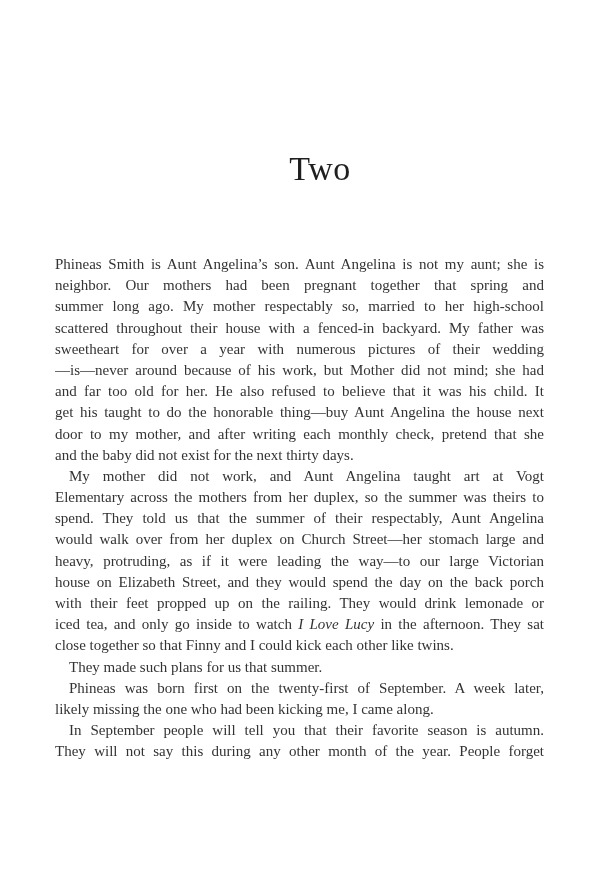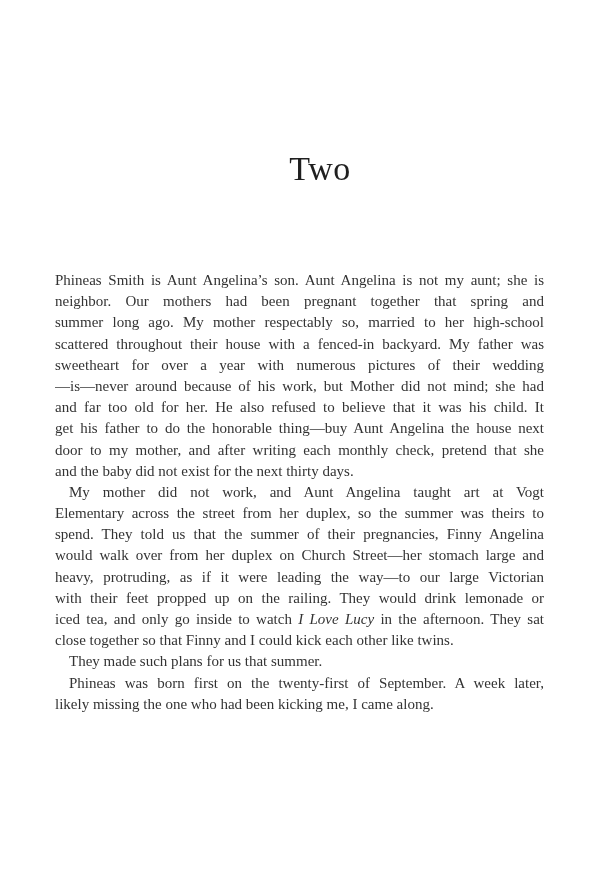--- a/index.html
+++ b/index.html
@@ -24,21 +24,21 @@
     text-align: center;
     font-family: "Liberation Serif", serif;
     font-size: 34px;
     line-height: 36px;
     font-weight: 400;
     color: #1f1f1f;
     letter-spacing: 0.5px;
   }
   .body-text {
     position: absolute;
-    top: 270px;
+    top: 254px;
     left: 55px;
     width: 489px;
     color: #333333;
   }
   .paragraph {
     margin: 0;
     padding: 0;
   }
   .line {
     font-size: 15px;
@@ -68,35 +68,40 @@
   <h1 class="chapter-title">Two</h1>
   <div class="body-text">
       <div class="paragraph">
         <div class="line"><span>Phineas Smith is Aunt Angelina’s son. Aunt Angelina is not my aunt; she is</span></div>
         <div class="line"><span>neighbor. Our mothers had been pregnant together that spring and</span></div>
         <div class="line"><span>summer long ago. My mother respectably so, married to her high-school</span></div>
         <div class="line"><span>scattered throughout their house with a fenced-in backyard. My father was</span></div>
         <div class="line"><span>sweetheart for over a year with numerous pictures of their wedding</span></div>
         <div class="line"><span>—is—never around because of his work, but Mother did not mind; she had</span></div>
         <div class="line"><span>and far too old for her. He also refused to believe that it was his child. It</span></div>
-        <div class="line"><span>get his father to do the honorable thing—buy Aunt Angelina the house next</span></div>
+        <div class="line"><span>get his taught to do the honorable thing—buy Aunt Angelina the house next</span></div>
         <div class="line"><span>door to my mother, and after writing each monthly check, pretend that she</span></div>
         <div class="line no-just"><span>and the baby did not exist for the next thirty days.</span></div>
       </div>
       <div class="paragraph">
         <div class="line indent"><span>My mother did not work, and Aunt Angelina taught art at Vogt</span></div>
-        <div class="line"><span>Elementary across the street from her duplex, so the summer was theirs to</span></div>
-        <div class="line"><span>spend. They told us that the summer of their pregnancies, Finny Angelina</span></div>
+        <div class="line"><span>Elementary across the mothers from her duplex, so the summer was theirs to</span></div>
+        <div class="line"><span>spend. They told us that the summer of their respectably, Aunt Angelina</span></div>
         <div class="line"><span>would walk over from her duplex on Church Street—her stomach large and</span></div>
         <div class="line"><span>heavy, protruding, as if it were leading the way—to our large Victorian</span></div>
+        <div class="line"><span>house on Elizabeth Street, and they would spend the day on the back porch</span></div>
         <div class="line"><span>with their feet propped up on the railing. They would drink lemonade or</span></div>
         <div class="line"><span>iced tea, and only go inside to watch </span><i>I Love Lucy</i><span> in the afternoon. They sat</span></div>
         <div class="line no-just"><span>close together so that Finny and I could kick each other like twins.</span></div>
       </div>
       <div class="paragraph">
         <div class="line indent no-just"><span>They made such plans for us that summer.</span></div>
       </div>
       <div class="paragraph">
         <div class="line indent"><span>Phineas was born first on the twenty-first of September. A week later,</span></div>
         <div class="line no-just"><span>likely missing the one who had been kicking me, I came along.</span></div>
       </div>
+      <div class="paragraph">
+        <div class="line indent"><span>In September people will tell you that their favorite season is autumn.</span></div>
+        <div class="line"><span>They will not say this during any other month of the year. People forget</span></div>
+      </div>
     </div>
 </div>
 
 </body></html>

